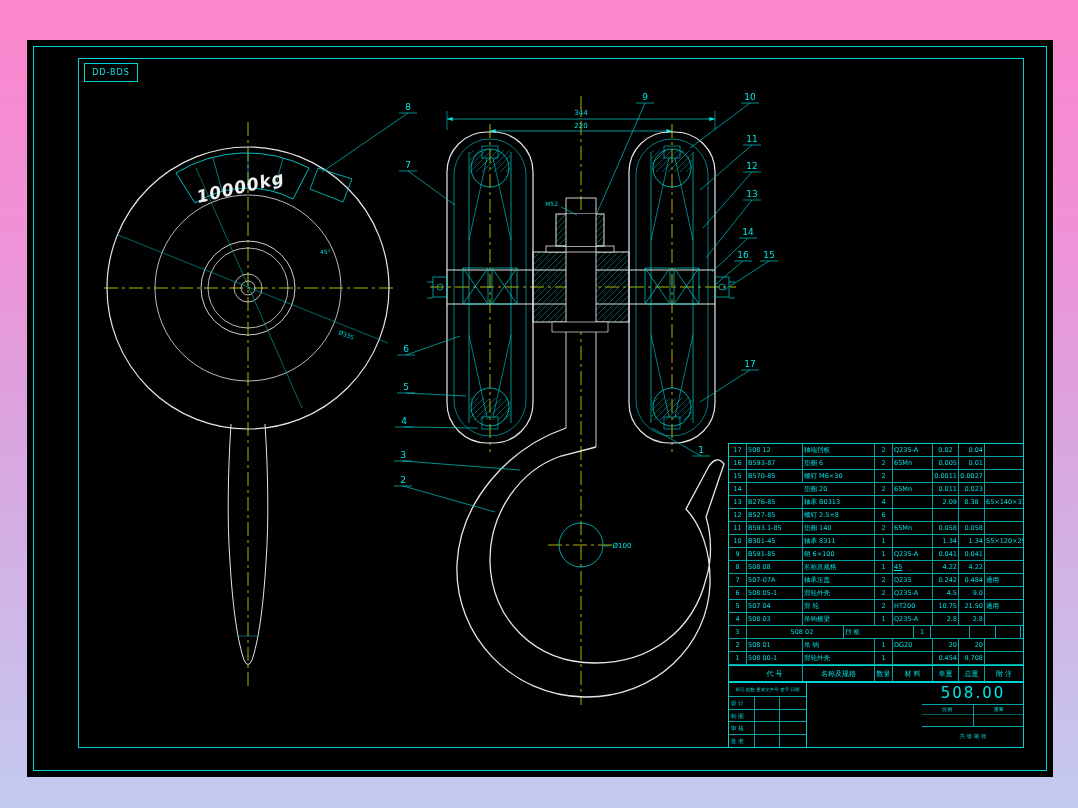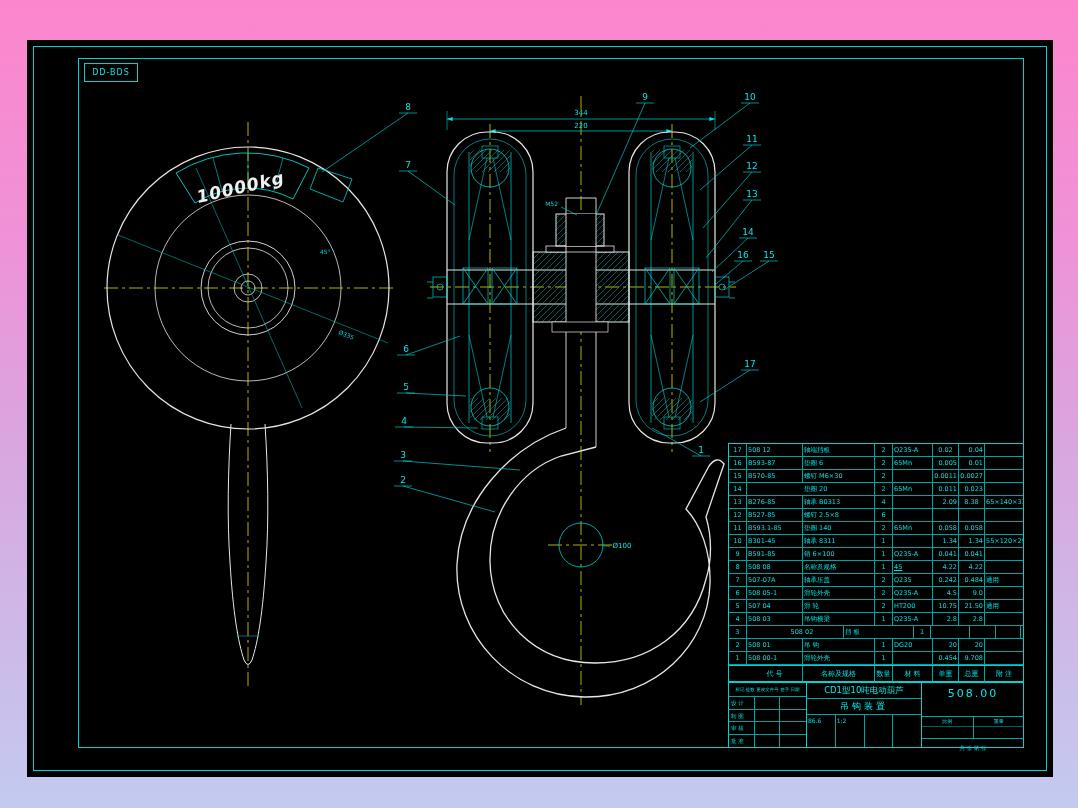--- a/index.html
+++ b/index.html
@@ -47,22 +47,22 @@
   .tb-mid{position:absolute;left:78px;top:0;width:115px;height:64px;border-right:1px solid #00d2d2;box-sizing:border-box;}
   .tb-product{height:16px;border-bottom:1px solid rgba(0,190,190,.85);box-sizing:border-box;
     font-size:8.5px;line-height:15px;text-align:center;white-space:nowrap;overflow:hidden;color:#00eaea;}
   .tb-name{height:16px;border-bottom:1px solid rgba(0,190,190,.85);box-sizing:border-box;
     font-size:9px;line-height:15px;text-align:center;letter-spacing:3px;color:#00eaea;}
   .tb-row3{display:flex;height:32px;}
   .tb-sc{flex:1;box-sizing:border-box;border-right:1px solid rgba(0,190,190,.85);
     font-size:6px;line-height:10px;padding:1px 1px;white-space:nowrap;overflow:hidden;}
   .tb-sc.last{border-right:none;}
   .tb-right{position:absolute;left:193px;top:0;width:102px;height:64px;box-sizing:border-box;}
-  .tb-no{height:34px;border-bottom:1px solid rgba(0,190,190,.85);box-sizing:border-box;
-    font-size:11px;line-height:21px;text-align:center;letter-spacing:2px;color:#00eaea;}
+  .tb-no{height:22px;border-bottom:1px solid rgba(0,190,190,.85);box-sizing:border-box;
+    font-size:15px;line-height:21px;text-align:center;letter-spacing:2px;color:#00eaea;}
   .tb-sv{display:flex;height:22px;border-bottom:1px solid rgba(0,190,190,.85);box-sizing:border-box;}
   .tb-svc{flex:1;box-sizing:border-box;border-right:1px solid rgba(0,190,190,.85);display:flex;flex-direction:column;}
   .tb-svc.last{border-right:none;}
   .tb-svc .lbl{font-size:5px;line-height:9px;text-align:center;border-bottom:1px solid rgba(0,190,190,.5);}
   .tb-svc .val{font-size:6.5px;line-height:11px;text-align:center;}
   .tb-sheets{height:20px;font-size:5.5px;line-height:19px;text-align:center;white-space:nowrap;overflow:hidden;}
   
   .lw{stroke:#e6e6e6;fill:none;}
   .lc{stroke:#00d2d2;fill:none;}
   .cl{stroke:#ffff00;fill:none;stroke-dasharray:14 4 3 4;stroke-width:0.7;}
@@ -472,30 +472,20 @@
       <span class="tb-c">审 核</span>
       <span class="tb-c"></span>
       <span class="tb-c"></span>
     </div>
     <div class="tb-srow">
       <span class="tb-c">批 准</span>
       <span class="tb-c"></span>
       <span class="tb-c"></span>
     </div>
   </div>
-  <div class="tb-mid">
-    <div class="tb-product">CD1型10吨电动葫芦</div>
-    <div class="tb-name">吊钩装置</div>
-    <div class="tb-row3">
-      <span class="tb-sc">86.6</span>
-      <span class="tb-sc">1:2</span>
-      <span class="tb-sc"></span>
-      <span class="tb-sc last"></span>
-    </div>
-  </div>
   <div class="tb-right">
     <div class="tb-no">508.00</div>
     <div class="tb-sv">
       <div class="tb-svc">
         <span class="lbl">比例</span>
         <span class="val"></span>
       </div>
       <div class="tb-svc last">
         <span class="lbl">重量</span>
         <span class="val"></span>

